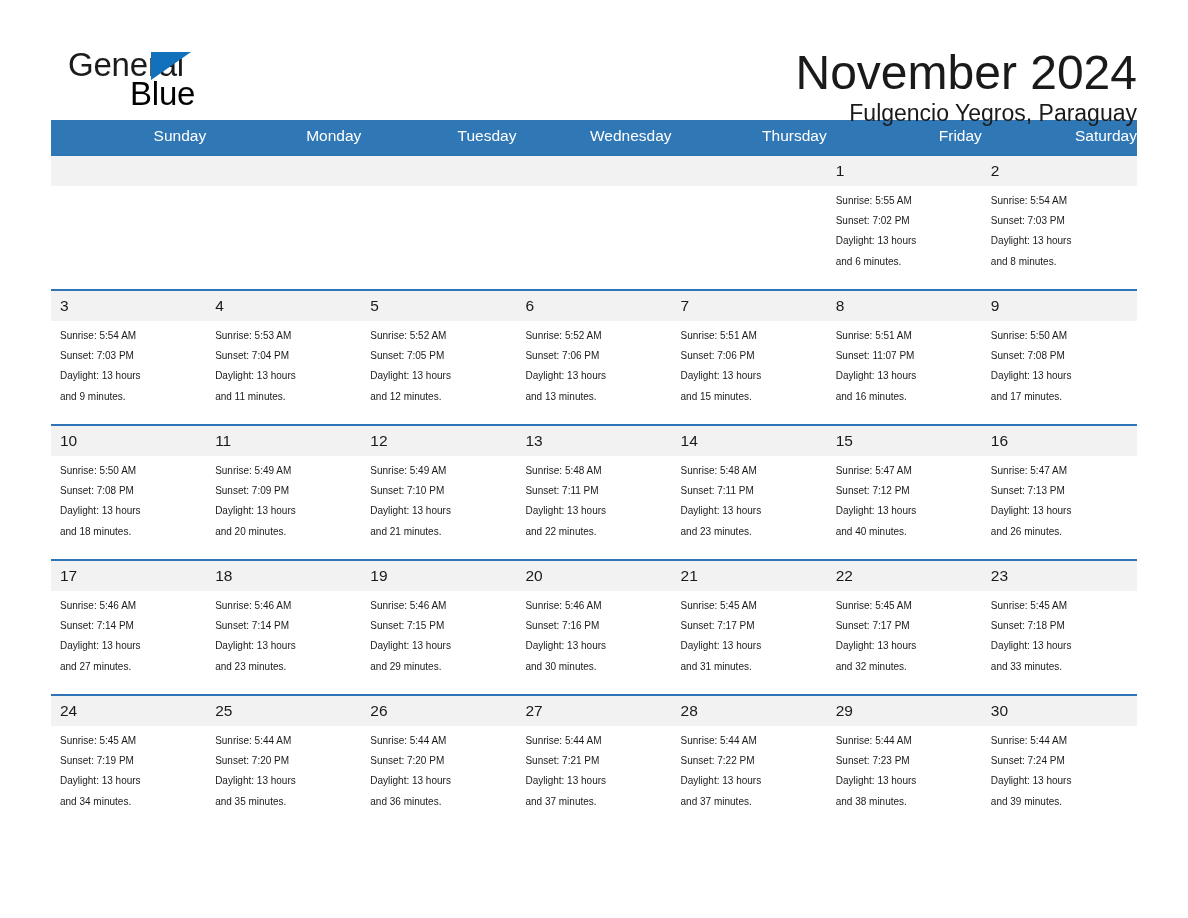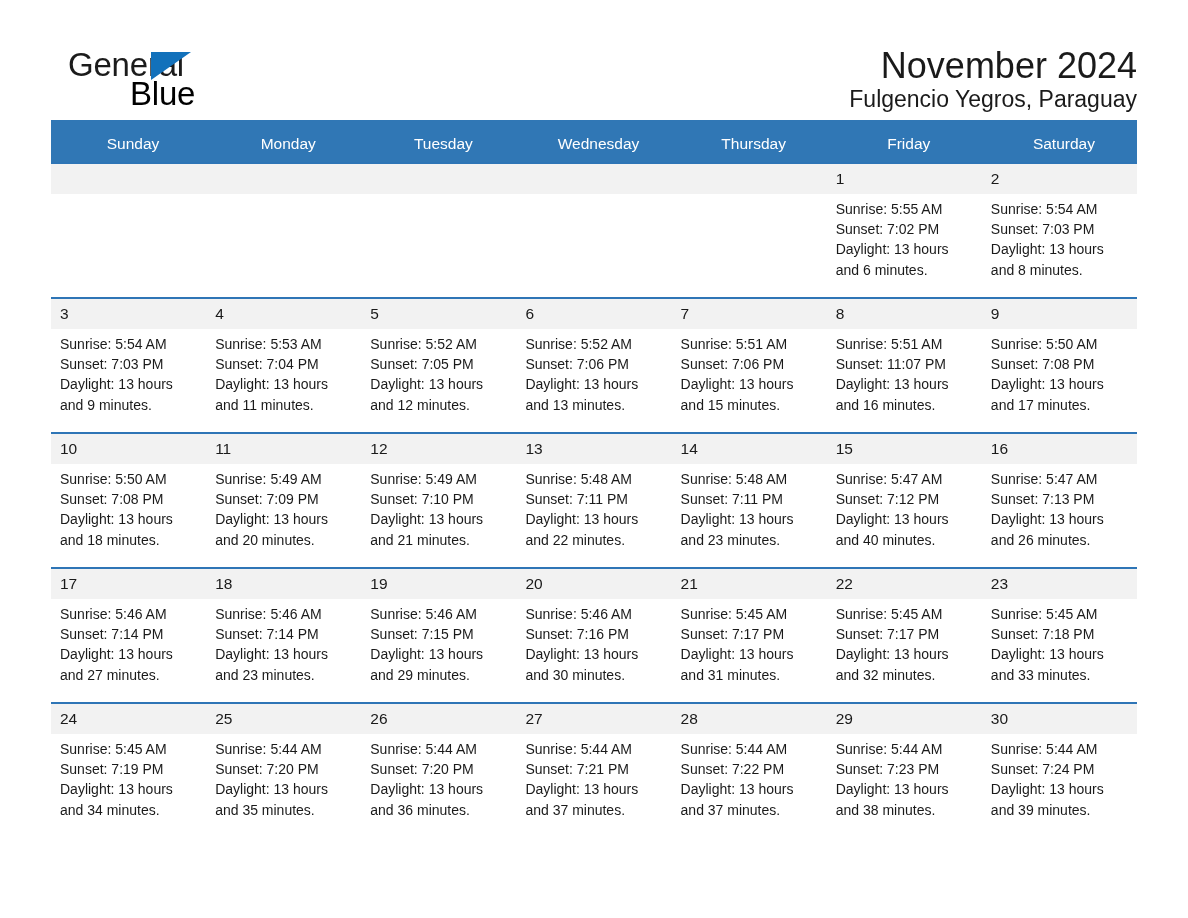--- a/index.html
+++ b/index.html
@@ -62,21 +62,21 @@
     top: 33px;
     font-size: 33px;
     color: #000000;
     letter-spacing: -0.2px;
   }
   .title-wrap {
     text-align: right;
     padding-top: 2px;
   }
   .cal-title {
-    font-size: 36px;
+    font-size: 48px;
     font-weight: normal;
     color: #1a1a1a;
     line-height: 1.12;
     white-space: nowrap;
   }
   .cal-subtitle {
     font-size: 23px;
     font-weight: normal;
     color: #1a1a1a;
     line-height: 1.2;
@@ -90,22 +90,22 @@
     border-collapse: collapse;
     table-layout: fixed;
   }
   .calendar col { width: 155.14px; }
 
   .dow-row th {
     background: #3077b5;
     color: #ffffff;
     font-weight: normal;
     font-size: 15.5px;
-    text-align: center;
-    padding: 15px 0 8px 9px;
+    text-align: right;
+    padding: 7px 0 8px 9px;
     height: 16px;
     line-height: 1.2;
   }
 
   .week-row td {
     vertical-align: top;
     padding: 0;
     border-top: 2px solid #2e75b6;
     height: 135px;
     box-sizing: border-box;
@@ -120,21 +120,21 @@
     line-height: 1.25;
     padding: 5px 0 6px 9px;
     min-height: 19px;
     box-sizing: content-box;
   }
   .daynum.empty {
     color: transparent;
   }
   .details {
     padding: 5px 9px 0 9px;
-    font-size: 14px;
+    font-size: 10px;
     line-height: 20.2px;
     color: #1a1a1a;
   }
   .details div {
     white-space: normal;
   }
 </style>
 </head>
 <body>
 

